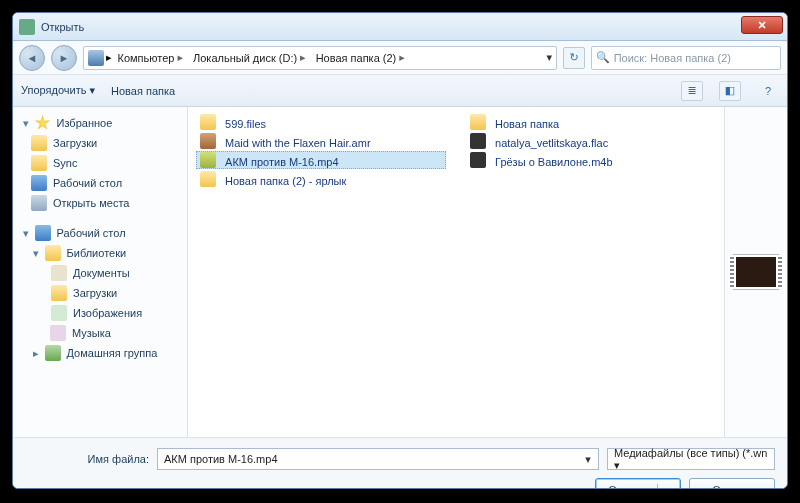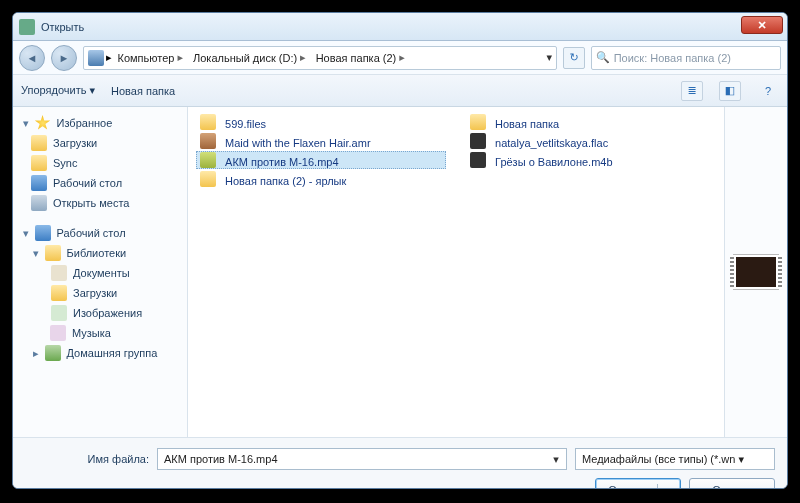--- a/index.html
+++ b/index.html
@@ -52,21 +52,21 @@
   .i-lnk{background:linear-gradient(#ffe9a8,#f3c44e);border-radius:2px}
   .preview{width:64px;border-left:1px solid #d9e3ec;display:flex;align-items:center;justify-content:center;background:#fafcfe}
   .thumb{width:44px;height:34px;background:#2a1a12;border:2px solid #fff;outline:1px solid #bbb;position:relative}
   .thumb:before,.thumb:after{content:"";position:absolute;top:-2px;bottom:-2px;width:4px;background:repeating-linear-gradient(#fff 0 2px,#888 2px 4px)}
   .thumb:before{left:-6px}.thumb:after{right:-6px}
   .footer{border-top:1px solid #d9e3ec;padding:10px 12px 12px;background:#f5f8fb}
   .row{display:flex;align-items:center;gap:8px;margin-bottom:8px}
   .row .lbl{width:124px;text-align:right;color:#1b3a5c}
   .combo{flex:1;height:22px;border:1px solid #a9bdce;background:#fff;display:flex;align-items:center;padding:0 6px;position:relative;color:#222}
   .combo .dd{position:absolute;right:2px;top:2px;bottom:2px;width:16px;display:flex;align-items:center;justify-content:center;color:#333}
-  .combo.filter{flex:none;width:200px}
+  .combo.filter{flex:none;width:168px}
   .btns{display:flex;justify-content:flex-end;gap:8px}
   .btn{width:86px;height:24px;border:1px solid #8fa9c2;background:linear-gradient(#fdfdfd,#e7eef6);border-radius:3px;display:flex;align-items:center;justify-content:center;color:#1b3a5c;cursor:default}
   .btn.primary{border-color:#3d8ed0;box-shadow:0 0 0 1px #9ecff5 inset}
   
   .callout{position:absolute;z-index:20;pointer-events:none}
 </style>
 </head>
 <body>
 
 <div class="frame">

